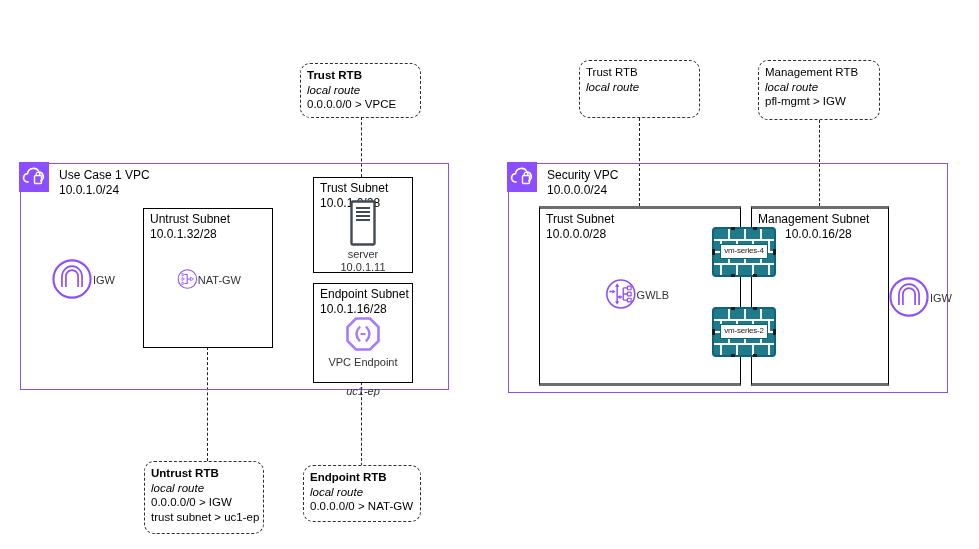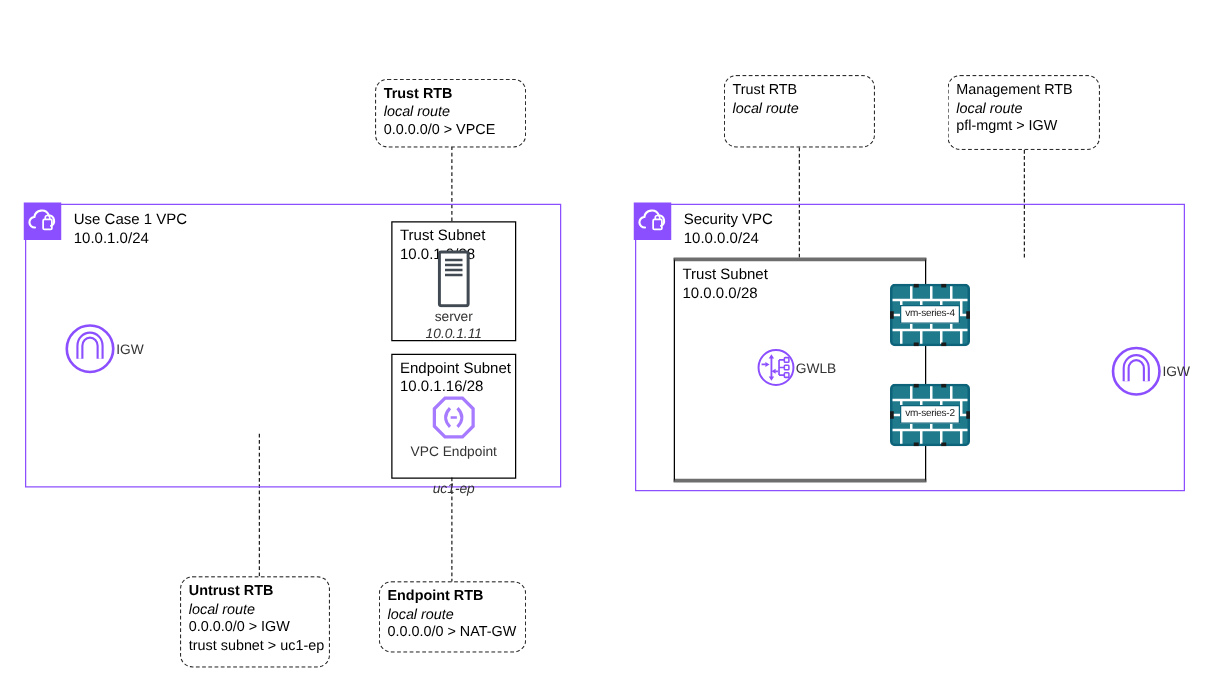--- a/index.html
+++ b/index.html
@@ -95,33 +95,50 @@
 
     <div class="icon-block" style="left:30px;top:89px;width:64px;">
       <svg width="52" height="52" viewBox="0 0 52 52">
         <circle cx="26" cy="26" r="23" fill="none" stroke="#8C4FFF" stroke-width="2.6"></circle>
         <path d="M16 36 L16 23 A10 10.5 0 0 1 36 23 L36 36" fill="none" stroke="#8C4FFF" stroke-width="7"></path>
         <path d="M16 36 L16 23 A10 10.5 0 0 1 36 23 L36 36" fill="none" stroke="#ffffff" stroke-width="2.8"></path>
       </svg>
       <div class="icon-label">IGW</div>
     </div>
 
+    <div class="subnet" style="left:122px;top:44px;width:130px;height:140px;">
+      <div class="subnet-title">
+        <div>Untrust Subnet</div>
+        <div>10.0.1.32/28</div>
+      </div>
+      <div class="icon-block" style="left:33px;top:44px;width:64px;">
+        <svg width="52" height="52" viewBox="0 0 52 52">
+          <circle cx="26" cy="26" r="23" fill="none" stroke="#8C4FFF" stroke-width="2.6"></circle>
+          <path d="M12.5 11 L18.5 15 L12.5 19 Z" fill="none" stroke="#8C4FFF" stroke-width="1.8" stroke-linejoin="round"></path>
+          <path d="M12.5 22 L18.5 26 L12.5 30 Z" fill="none" stroke="#8C4FFF" stroke-width="1.8" stroke-linejoin="round"></path>
+          <path d="M12.5 33 L18.5 37 L12.5 41 Z" fill="none" stroke="#8C4FFF" stroke-width="1.8" stroke-linejoin="round"></path>
+          <path d="M19.5 15 H25.5 V37 H19.5 M25.5 26 H34" fill="none" stroke="#8C4FFF" stroke-width="2.6"></path>
+          <path d="M34 21.5 L41.5 26 L34 30.5 Z" fill="none" stroke="#8C4FFF" stroke-width="1.8" stroke-linejoin="round"></path>
+        </svg>
+        <div class="icon-label">NAT-GW</div>
+      </div>
+    </div>
 
     <div class="subnet" style="left:292px;top:13px;width:100px;height:96px;">
       <div class="subnet-title">
         <div>Trust Subnet</div>
         <div>10.0.1.0/28</div>
       </div>
       <div class="center-col" style="top:22px;">
         <svg width="26" height="46" viewBox="0 0 26 46">
           <rect x="1.5" y="1.5" width="23" height="43" rx="1.5" fill="#ffffff" stroke="#414952" stroke-width="2.4"></rect>
           <path d="M6 8 H20 M6 12 H20 M6 16 H20 M6 20 H20" stroke="#414952" stroke-width="1.9"></path>
         </svg>
         <div class="icon-label" style="margin-top:2px;">server</div>
-        <div class="icon-label" style="margin-top:0;font-style:italic;">10.0.1.11</div>
+        <div class="icon-label" style="margin-top:0;">10.0.1.11</div>
       </div>
     </div>
 
     <div class="subnet" style="left:292px;top:119px;width:100px;height:100px;">
       <div class="subnet-title">
         <div>Endpoint Subnet</div>
         <div>10.0.1.16/28</div>
       </div>
       <div class="center-col" style="top:30px;">
         <svg width="40" height="40" viewBox="0 0 40 40">
@@ -166,20 +183,26 @@
           <path d="M25.5 27.8 L20 31 L25.5 34.2 Z" fill="#8C4FFF"></path>
           <path d="M30 16 V36 M30 16 H37 M30 26 H37 M30 36 H37" fill="none" stroke="#8C4FFF" stroke-width="2.2"></path>
           <rect x="37" y="13" width="6" height="6" rx="1" fill="none" stroke="#8C4FFF" stroke-width="2"></rect>
           <rect x="37" y="23" width="6" height="6" rx="1" fill="none" stroke="#8C4FFF" stroke-width="2"></rect>
           <rect x="37" y="33" width="6" height="6" rx="1" fill="none" stroke="#8C4FFF" stroke-width="2"></rect>
         </svg>
         <div class="icon-label">GWLB</div>
       </div>
     </div>
 
+    <div class="subnet sec" style="left:242px;top:42px;width:138px;height:180px;">
+      <div class="subnet-title">
+        <div>Management Subnet</div>
+        <div class="indent2">10.0.0.16/28</div>
+      </div>
+    </div>
 
     <div class="icon-block" style="left:379px;top:107px;width:64px;">
       <svg width="52" height="52" viewBox="0 0 52 52">
         <circle cx="26" cy="26" r="23" fill="none" stroke="#8C4FFF" stroke-width="2.6"></circle>
         <path d="M16 36 L16 23 A10 10.5 0 0 1 36 23 L36 36" fill="none" stroke="#8C4FFF" stroke-width="7"></path>
         <path d="M16 36 L16 23 A10 10.5 0 0 1 36 23 L36 36" fill="none" stroke="#ffffff" stroke-width="2.8"></path>
       </svg>
       <div class="icon-label">IGW</div>
     </div>
 

